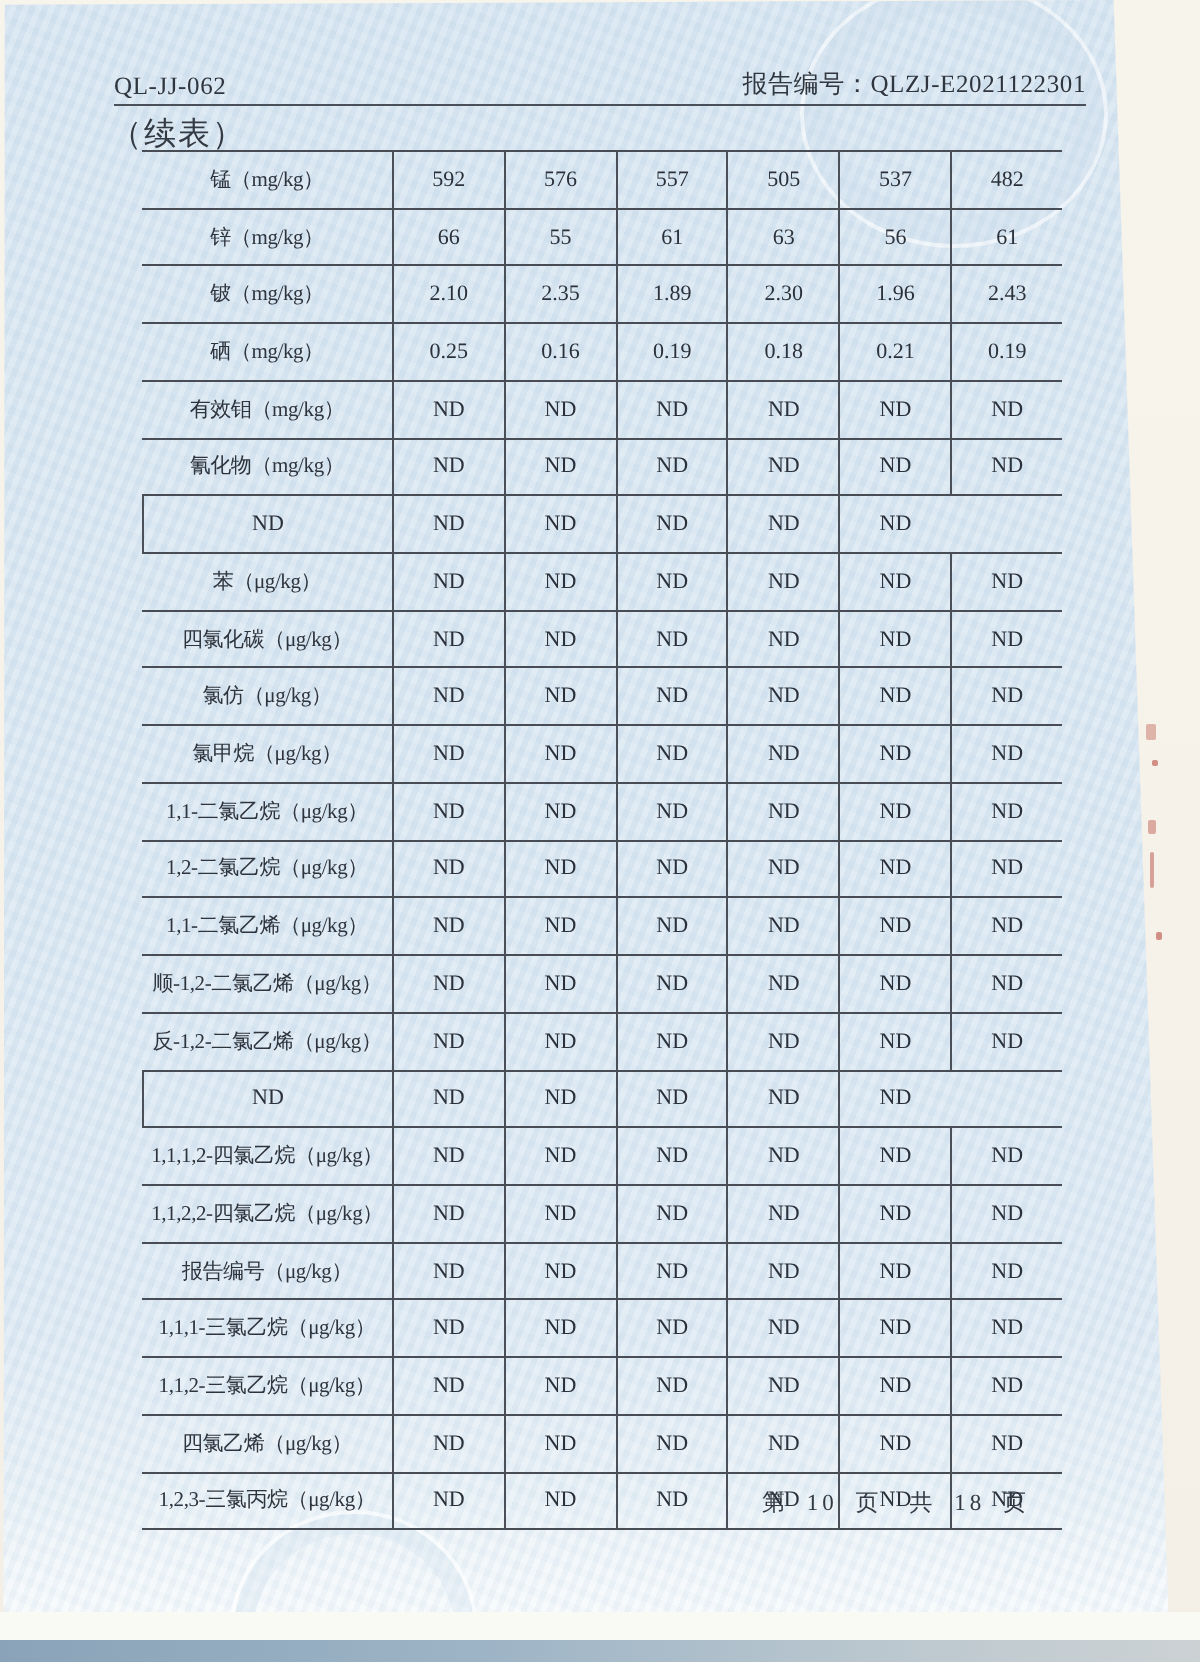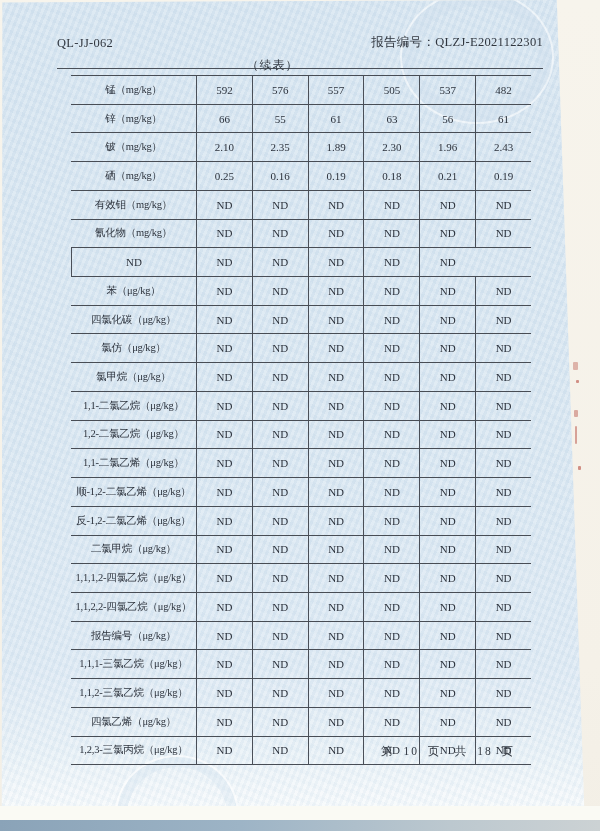--- a/index.html
+++ b/index.html
@@ -21,26 +21,26 @@
       repeating-linear-gradient(112deg,rgba(255,255,255,.16) 0 3px,rgba(173,198,220,.10) 3px 6px),
       repeating-linear-gradient(22deg,rgba(255,255,255,.07) 0 5px,rgba(186,208,226,.08) 5px 9px);
   }
   .watermark{position:absolute;border-radius:50%;pointer-events:none;}
   .wm-tr{left:400px;top:-10px;width:150px;height:130px;border:2px solid rgba(255,255,255,.55);box-shadow:inset 0 0 0 14px rgba(205,221,236,.25);}
   .wm-bl{left:115px;top:755px;width:120px;height:115px;border:2px solid rgba(255,255,255,.6);box-shadow:inset 0 0 0 10px rgba(205,221,236,.28);}
 
   .header{
     position:absolute;left:57px;top:34px;width:486px;
     display:flex;justify-content:space-between;align-items:flex-end;
-    border-bottom:1.2px solid #4a5059;padding-bottom:17px;
+    border-bottom:1.2px solid #4a5059;padding-bottom:1px;
     font-size:12.5px;letter-spacing:.3px;color:#30363f;gap:41px;
   }
   .table-title{
-    position:absolute;left:55px;top:57px;width:435px;text-align:center;
-    font-size:12px;color:#343a43;letter-spacing:1px;
+    position:absolute;left:55px;top:57px;width:435px;
+    font-size:16px;color:#343a43;letter-spacing:1px;
   }
   .data-table{
     position:absolute;left:71px;top:75px;width:460px;
     border-top:1.2px solid #484d55;
   }
   .trow{
     display:grid;grid-template-columns:125px repeat(6,1fr);
     height:27.72px;border-bottom:1.2px solid #484d55;
   }
   .cell{display:flex;align-items:center;justify-content:center;white-space:nowrap;}
@@ -219,21 +219,20 @@
       <div class="trow">
         <div class="cell label">反-1,2-二氯乙烯（μg/kg）</div>
         <div class="cell val">ND</div>
         <div class="cell val">ND</div>
         <div class="cell val">ND</div>
         <div class="cell val">ND</div>
         <div class="cell val">ND</div>
         <div class="cell val">ND</div>
       </div>
       <div class="trow">
-        <div class="cell label">二氯甲烷（μg/kg）</div>
         <div class="cell val">ND</div>
         <div class="cell val">ND</div>
         <div class="cell val">ND</div>
         <div class="cell val">ND</div>
         <div class="cell val">ND</div>
         <div class="cell val">ND</div>
       </div>
       <div class="trow">
         <div class="cell label">1,1,1,2-四氯乙烷（μg/kg）</div>
         <div class="cell val">ND</div>

